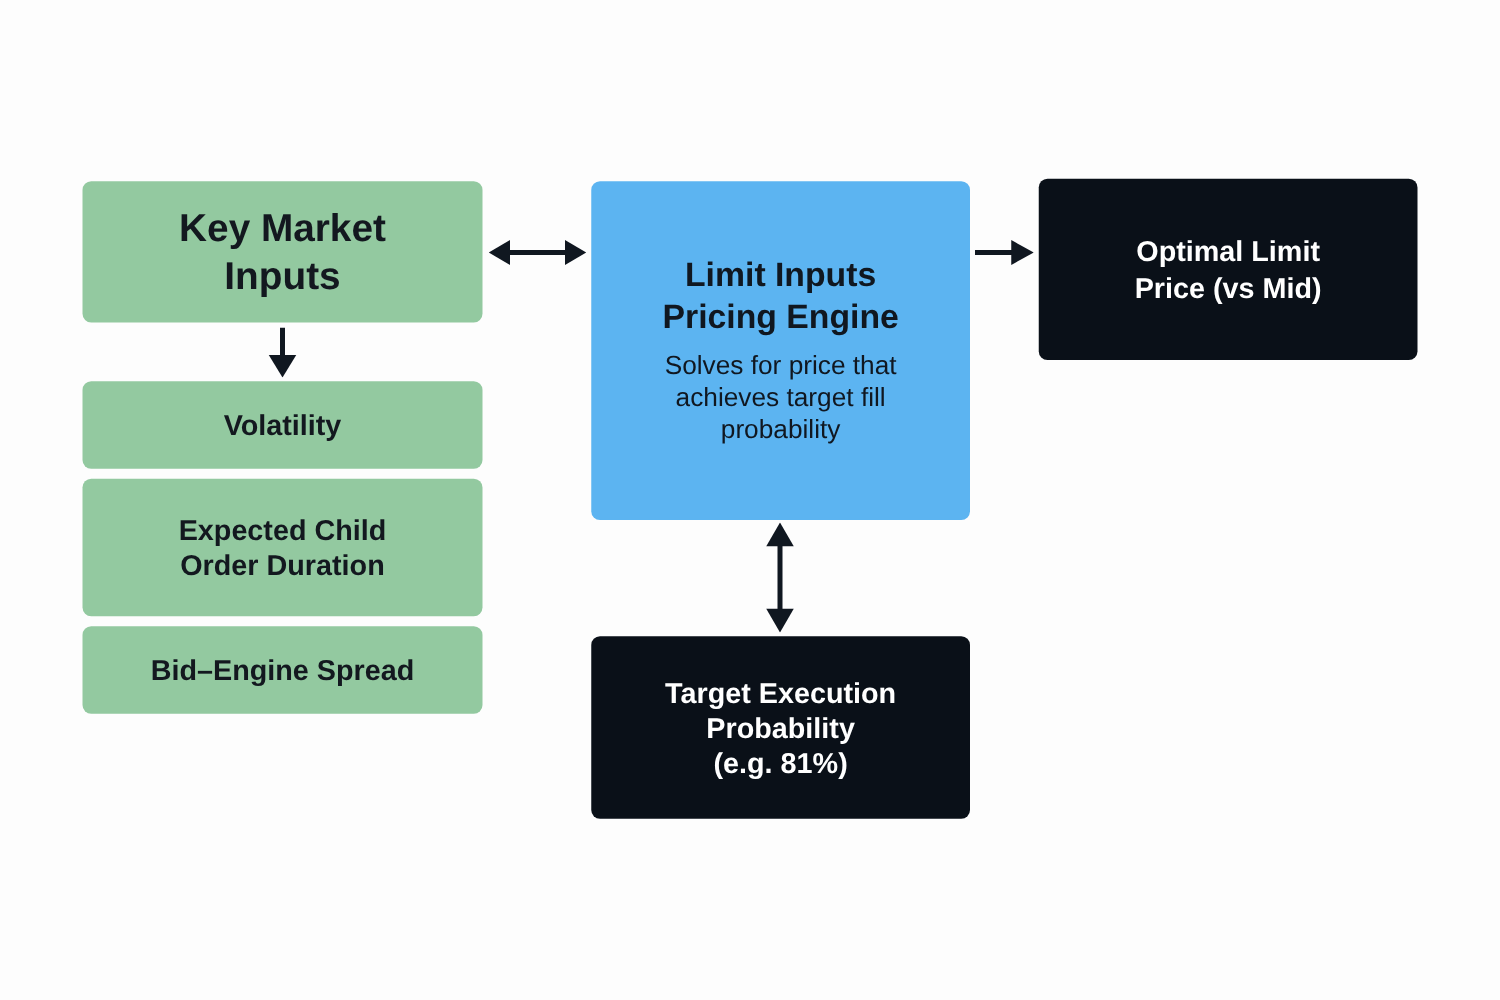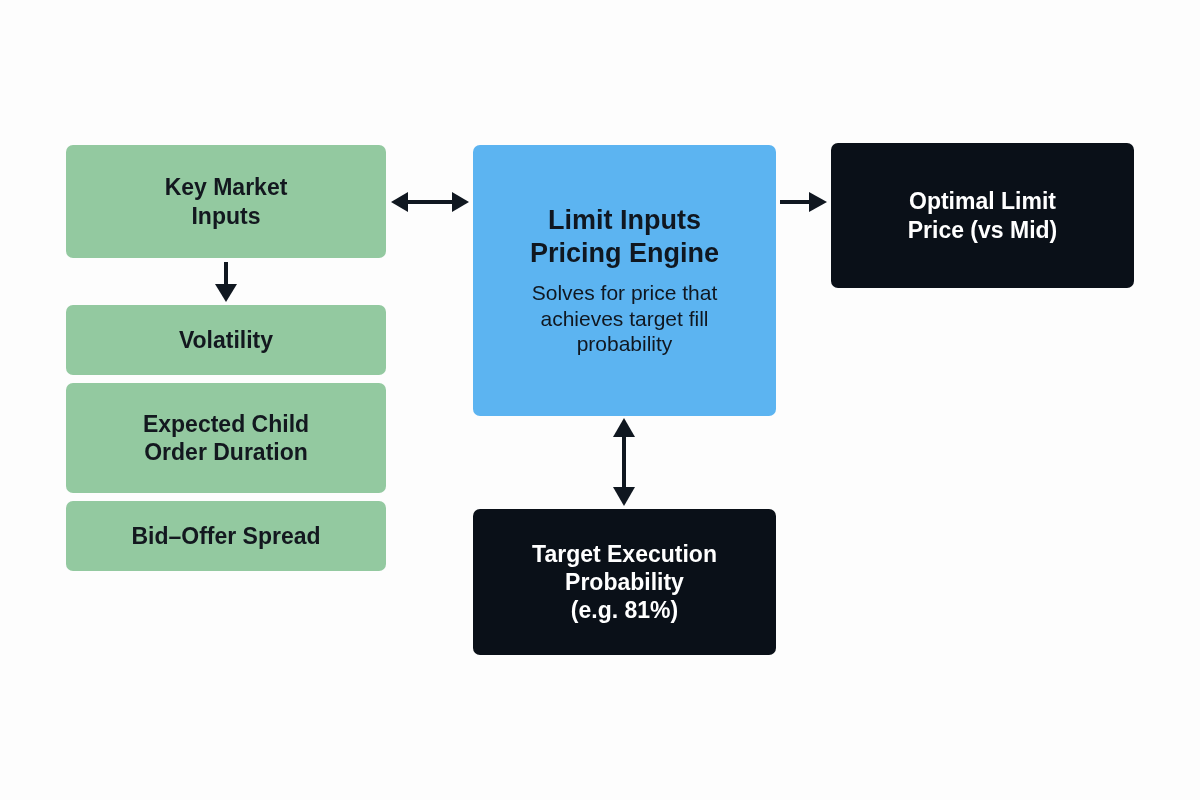--- a/index.html
+++ b/index.html
@@ -51,21 +51,21 @@
     white-space: pre-line;
   }
 
   .node-sub {
     font-weight: normal;
     white-space: pre-line;
     margin-top: 10px;
   }
 
   
-  #n-key-market-inputs { left: 66px;  top: 145px; width: 320px; height: 113px; font-size: 23px; }
+  #n-key-market-inputs { left: 66px;  top: 145px; width: 320px; height: 113px; font-size: 31px; }
   #n-volatility        { left: 66px;  top: 305px; width: 320px; height: 70px;  font-size: 23px; }
   #n-child-duration    { left: 66px;  top: 383px; width: 320px; height: 110px; font-size: 23px; }
   #n-bid-offer-spread  { left: 66px;  top: 501px; width: 320px; height: 70px;  font-size: 23px; }
   #n-order-book-skew   { left: 66px;  top: 579px; width: 320px; height: 71px;  font-size: 23px; }
 
   #n-pricing-engine    { left: 473px; top: 145px; width: 303px; height: 271px; padding: 0 22px; }
   #n-pricing-engine .node-title { font-size: 27px; }
   #n-pricing-engine .node-sub   { font-size: 21px; }
 
   #n-optimal-price     { left: 831px; top: 143px; width: 303px; height: 145px; font-size: 23px; }
@@ -95,21 +95,21 @@
   <div class="node node-green" id="n-volatility">
     <div class="node-title">Volatility</div>
   </div>
 
   <div class="node node-green" id="n-child-duration">
     <div class="node-title">Expected Child
 Order Duration</div>
   </div>
 
   <div class="node node-green" id="n-bid-offer-spread">
-    <div class="node-title">Bid–Offer Spread</div>
+    <div class="node-title">Bid–Engine Spread</div>
   </div>
 
 
   <div class="node node-blue" id="n-pricing-engine">
     <div class="node-title">Limit Inputs
 Pricing Engine</div>
     <div class="node-sub">Solves for price that
 achieves target fill
 probability</div>
   </div>

